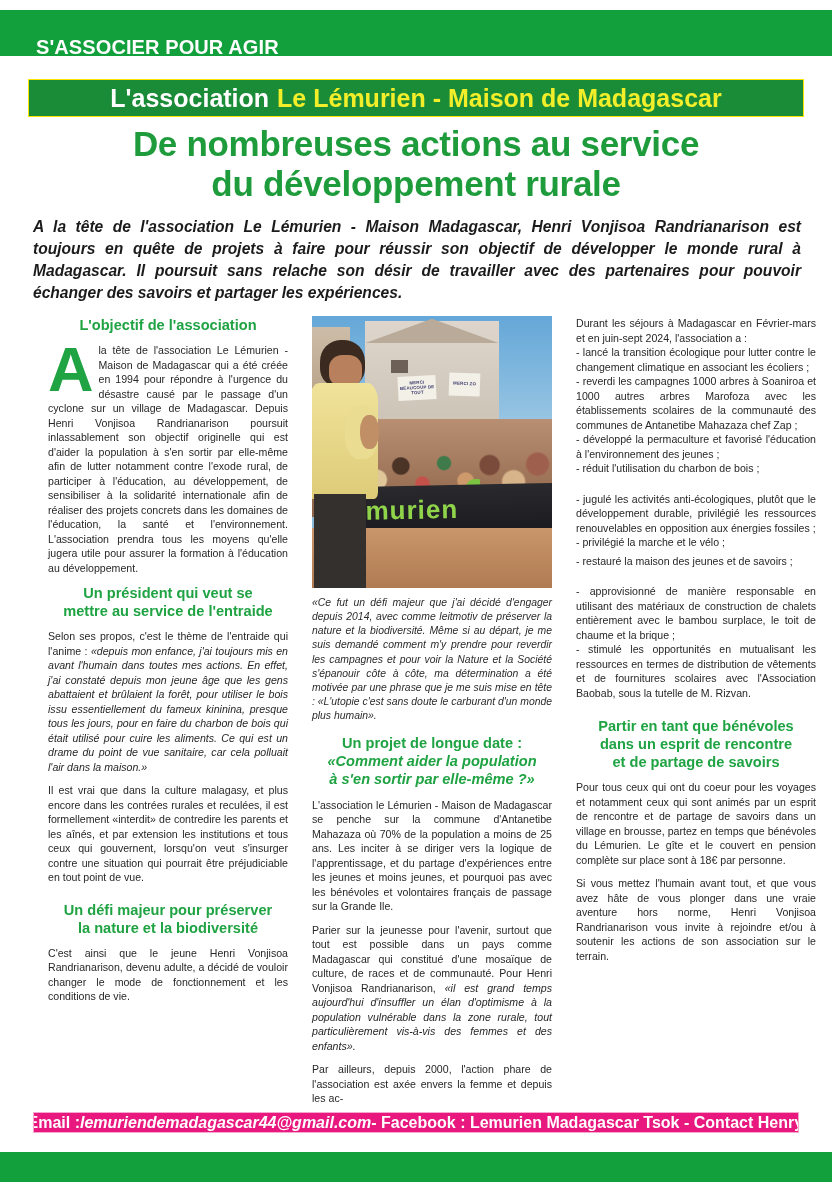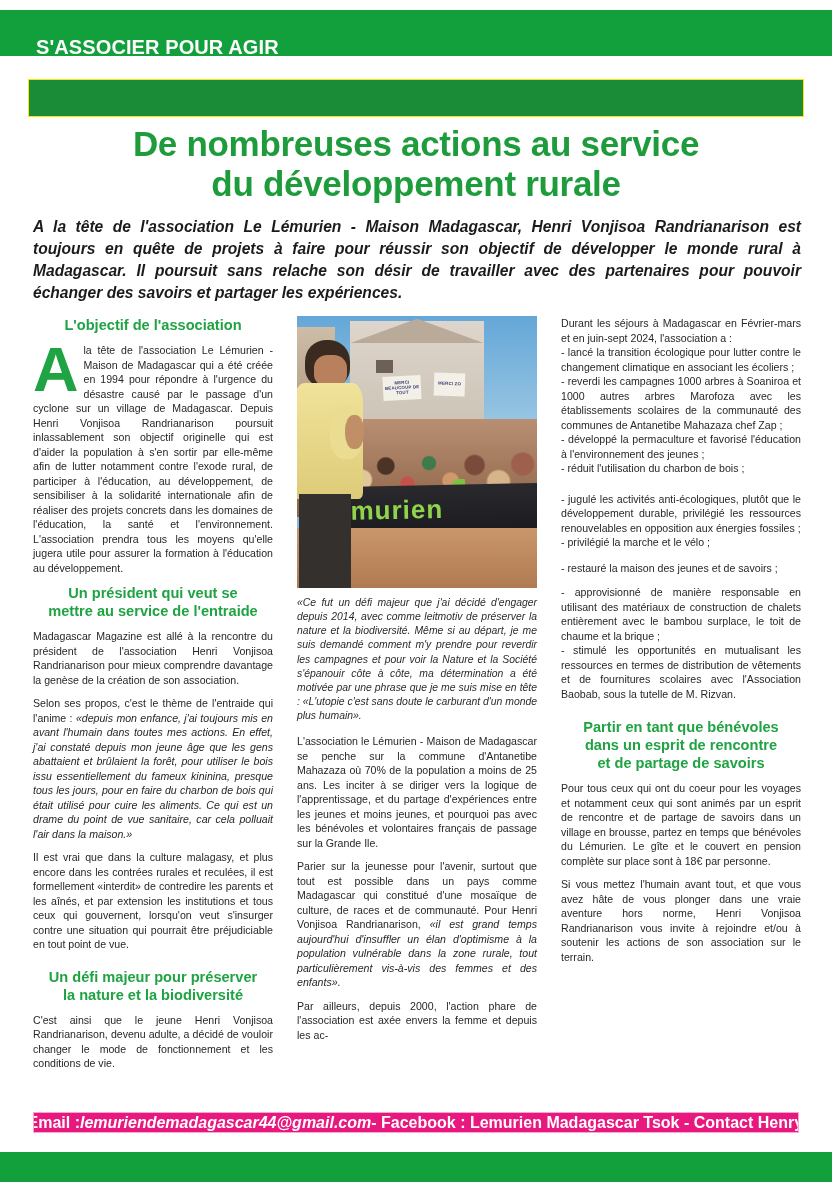--- a/index.html
+++ b/index.html
@@ -42,21 +42,21 @@
   }
 
   
   .standfirst {
     position: absolute; left: 33px; top: 216px; width: 768px;
     font-size: 15.6px; font-style: italic; font-weight: bold;
     line-height: 1.42; color: #1b1b1b; text-align: justify;
   }
 
   
-  .cols { position: absolute; left: 33px; top: 316px; width: 768px; height: 790px; }
+  .cols { position: absolute; left: 48px; top: 316px; width: 768px; height: 790px; }
   .col { position: absolute; top: 0; width: 240px; height: 790px; }
   .col-left   { left: 0px; }
   .col-mid    { left: 264px; }
   .col-right  { left: 528px; }
 
   h2.sec {
     color: #1fa343; font-size: 14.6px; font-weight: bold;
     text-align: center; line-height: 1.24; margin: 0 0 9px 0;
   }
   h2.sec.top0 { margin-top: 0; }
@@ -193,20 +193,22 @@
 </head>
 <body>
 
 <div class="page">
 
   <div class="topbar">
     <div class="topbar-label">S'ASSOCIER POUR AGIR</div>
   </div>
 
   <div class="banner">
+    <span class="w">L'association</span>
+    <span class="y">Le Lémurien - Maison de Madagascar</span>
   </div>
 
   <div class="headline">
     <div>De nombreuses actions au service</div>
     <div>du développement rurale</div>
   </div>
 
   <div class="standfirst">A la tête de l'association Le Lémurien - Maison Madagascar, Henri Vonjisoa Randrianarison est toujours en quête de projets à faire pour réussir son objectif de développer le monde rural à Madagascar. Il poursuit sans relache son désir de travailler avec des partenaires pour pouvoir échanger des savoirs et partager les expériences.</div>
 
   <div class="cols">
@@ -216,21 +218,20 @@
 
       <p class="body dropcap-wrap">
         <span class="dropcap">A</span><span>la tête de l'association Le Lémurien - Maison de Madagascar qui a été créée en 1994 pour répondre à l'urgence du désastre causé par le passage d'un cyclone sur un village de Madagascar. Depuis Henri Vonjisoa Randrianarison poursuit inlassablement son objectif originelle qui est d'aider la population à s'en sortir par elle-même afin de lutter notamment contre l'exode rural, de participer à l'éducation, au développement, de sensibiliser à la solidarité internationale afin de réaliser des projets concrets dans les domaines de l'éducation, la santé et l'environnement. L'association prendra tous les moyens qu'elle jugera utile pour assurer la formation à l'éducation au développement.</span>
       </p>
 
       <h2 class="sec" style="margin-top:4px">
         <span>Un président qui veut se</span><br>
         <span>mettre au service de l'entraide</span>
       </h2>
 
-      <p class="body">Madagascar Magazine est allé à la rencontre du président de l'association Henri Vonjisoa Randrianarison pour mieux comprendre davantage la genèse de la création de son association.</p>
 
       <p class="body">
         <span>Selon ses propos, c'est le thème de l'entraide qui l'anime : </span><em>«depuis mon enfance, j'ai toujours mis en avant l'humain dans toutes mes  actions. En effet, j'ai constaté depuis mon jeune âge que les gens abattaient et brûlaient la forêt, pour utiliser le bois issu essentiellement du fameux kininina, presque tous les jours, pour en faire du charbon de bois qui était utilisé pour cuire les aliments. Ce qui est un drame du point de vue sanitaire, car cela polluait l'air dans la maison.»</em>
       </p>
 
       <p class="body">Il est vrai que dans la culture malagasy, et plus encore dans les contrées rurales et reculées, il est formellement «interdit» de contredire les parents et les aînés, et par extension les institutions et tous ceux qui gouvernent, lorsqu'on veut s'insurger contre une situation qui pourrait être préjudiciable en tout point de vue.</p>
 
       <h2 class="sec" style="margin-top:16px">
         <span>Un défi majeur pour préserver</span><br>
         <span>la nature et la biodiversité</span>
@@ -261,20 +262,25 @@
           <div class="face"></div>
           <div class="shirt"></div>
           <div class="arm"></div>
           <div class="hand"></div>
           <div class="pants"></div>
         </div>
       </figure>
 
       <figcaption class="cap">«Ce fut un défi majeur que j'ai décidé d'engager depuis 2014, avec comme leitmotiv de préserver la nature et la biodiversité. Même si au départ, je me suis demandé comment m'y prendre pour reverdir les campagnes et pour voir la Nature et la Société s'épanouir côte à côte, ma détermination a été motivée par une phrase que je me suis mise en tête : «L'utopie c'est sans doute le carburant d'un monde plus humain».</figcaption>
 
+      <h2 class="sec">
+        <span>Un projet de longue date :</span><br>
+        <em class="ital">«Comment aider la population</em><br>
+        <em class="ital">à s'en sortir par elle-même ?»</em>
+      </h2>
 
       <p class="body">L'association le Lémurien - Maison de Madagascar se penche sur la commune d'Antanetibe Mahazaza où 70% de la population a moins de 25 ans. Les inciter à se diriger vers la logique de l'apprentissage, et du partage d'expériences entre les jeunes et moins jeunes, et pourquoi pas avec les bénévoles et volontaires français de passage sur la Grande Ile.</p>
 
       <p class="body">
         <span>Parier sur la jeunesse pour l'avenir, surtout que tout est possible dans un pays comme Madagascar qui constitué d'une mosaïque de culture, de races et de communauté. Pour Henri Vonjisoa Randrianarison, </span><em>«il est grand temps aujourd'hui d'insuffler un élan d'optimisme à la population vulnérable dans la zone rurale, tout particulièrement vis-à-vis des femmes et des enfants».</em>
       </p>
 
       <p class="body tight">Par ailleurs, depuis 2000, l'action phare de l'association est axée envers la femme et depuis les ac-</p>
     </div>
 
@@ -282,22 +288,22 @@
 
 
       <p class="body" style="margin-bottom:0">Durant les séjours à Madagascar en Février-mars et en juin-sept 2024, l'association a :</p>
 
       <div>
         <p class="body" style="margin-bottom:0">- lancé la transition écologique pour lutter contre le changement climatique en associant les écoliers ;</p>
         <p class="body" style="margin-bottom:0">- reverdi les campagnes 1000 arbres à Soaniroa et 1000 autres arbres Marofoza avec les établissements scolaires de la communauté des communes de Antanetibe Mahazaza chef Zap ;</p>
         <p class="body" style="margin-bottom:0">- développé la permaculture et favorisé l'éducation à l'environnement des jeunes ;</p>
         <p class="body" style="margin-bottom:16px">- réduit l'utilisation du charbon de bois ;</p>
         <p class="body" style="margin-bottom:0">- jugulé les activités anti-écologiques, plutôt que le développement durable, privilégié les ressources renouvelables en opposition aux énergies fossiles ;</p>
-        <p class="body" style="margin-bottom:11px">- privilégié la marche et le vélo ;</p>
-        <p class="body" style="margin-bottom:10px">- restauré la maison des jeunes et de savoirs ;</p>
+        <p class="body" style="margin-bottom:4px">- privilégié la marche et le vélo ;</p>
+        <p class="body" style="margin-bottom:16px">- restauré la maison des jeunes et de savoirs ;</p>
         <p class="body" style="margin-bottom:0">- approvisionné de manière responsable en utilisant des matériaux de construction de chalets entièrement avec le bambou surplace, le toit de chaume et la brique ;</p>
         <p class="body" style="margin-bottom:0">- stimulé les opportunités en mutualisant les ressources en termes de distribution de vêtements et de fournitures scolaires avec l'Association Baobab, sous la tutelle de M. Rizvan.</p>
       </div>
 
       <h2 class="sec" style="margin-top:17px">
         <span>Partir en tant que bénévoles</span><br>
         <span>dans un esprit de rencontre</span><br>
         <span>et de partage de savoirs</span>
       </h2>
 

